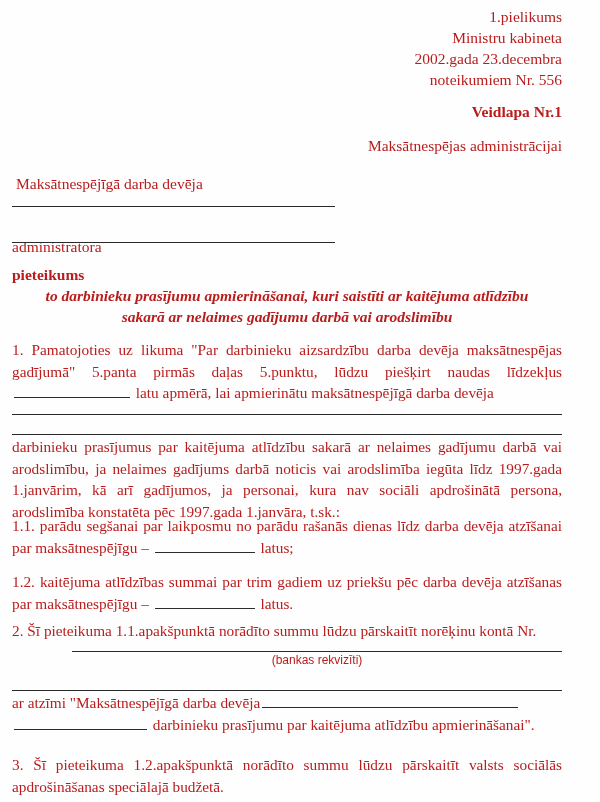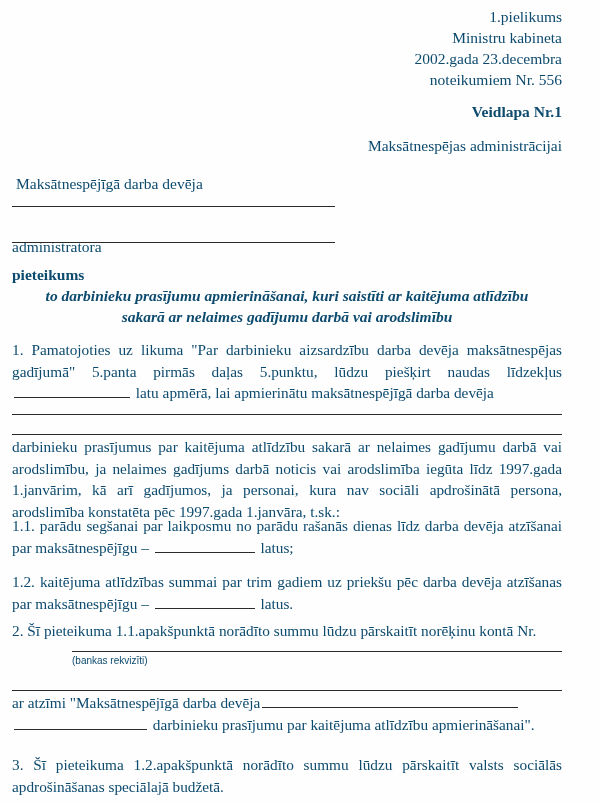--- a/index.html
+++ b/index.html
@@ -6,21 +6,21 @@
     margin: 0;
     padding: 0;
     background: #ffffff;
   }
   .page {
     position: relative;
     width: 600px;
     height: 802px;
     background: #fefefe;
     font-family: "Liberation Serif", "DejaVu Serif", serif;
-    color: #0c4a6e;
+    color: #b91c1c;
     overflow: hidden;
   }
 
   
   .blk { position: absolute; }
   .right { text-align: right; }
   .just { text-align: justify; text-justify: inter-word; }
 
   
   .rule {
@@ -78,22 +78,22 @@
     line-height: 21.5px;
   }
   #p1 { left: 12px; top: 339px; width: 550px; }
   #p1 .l1 { text-indent: 42px; }
   #p2 { left: 12px; top: 436px; width: 550px; }
   #p11 { left: 12px; top: 515px; width: 550px; }
   #p12 { left: 12px; top: 571px; width: 550px; }
   #p2sec { left: 12px; top: 620px; width: 550px; }
   #cap-bank {
     left: 72px; top: 654px; width: 490px;
-    font-size: 10px; line-height: 13px;
-    text-align: left;
+    font-size: 12px; line-height: 13px;
+    text-align: center;
     font-family: "Liberation Sans", "DejaVu Sans", sans-serif;
   }
   #p-atzime { left: 12px; top: 692px; width: 550px; }
   #p3 { left: 12px; top: 754px; width: 550px; }
 
   .indent { text-indent: 42px; margin-top: 29px; }
 </style>
 </head>
 <body>
 

